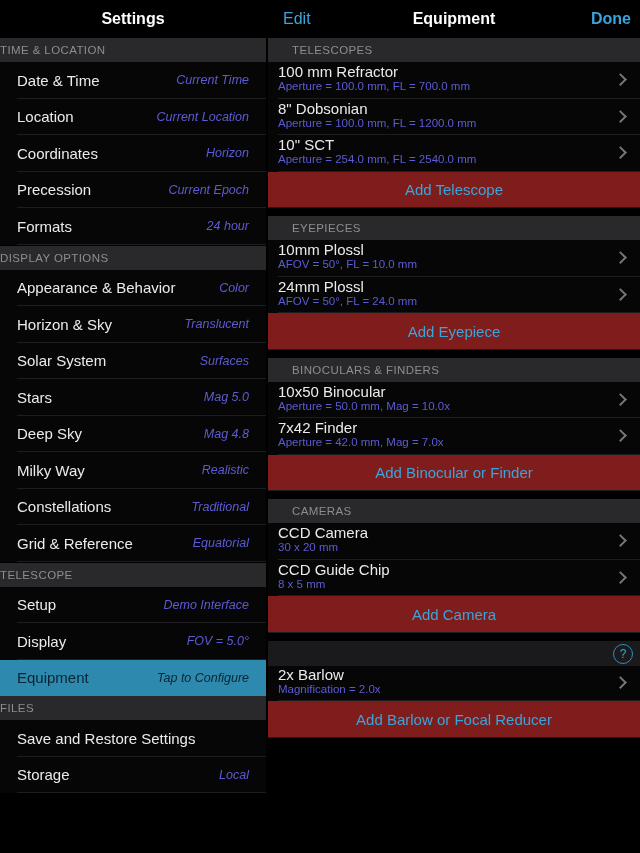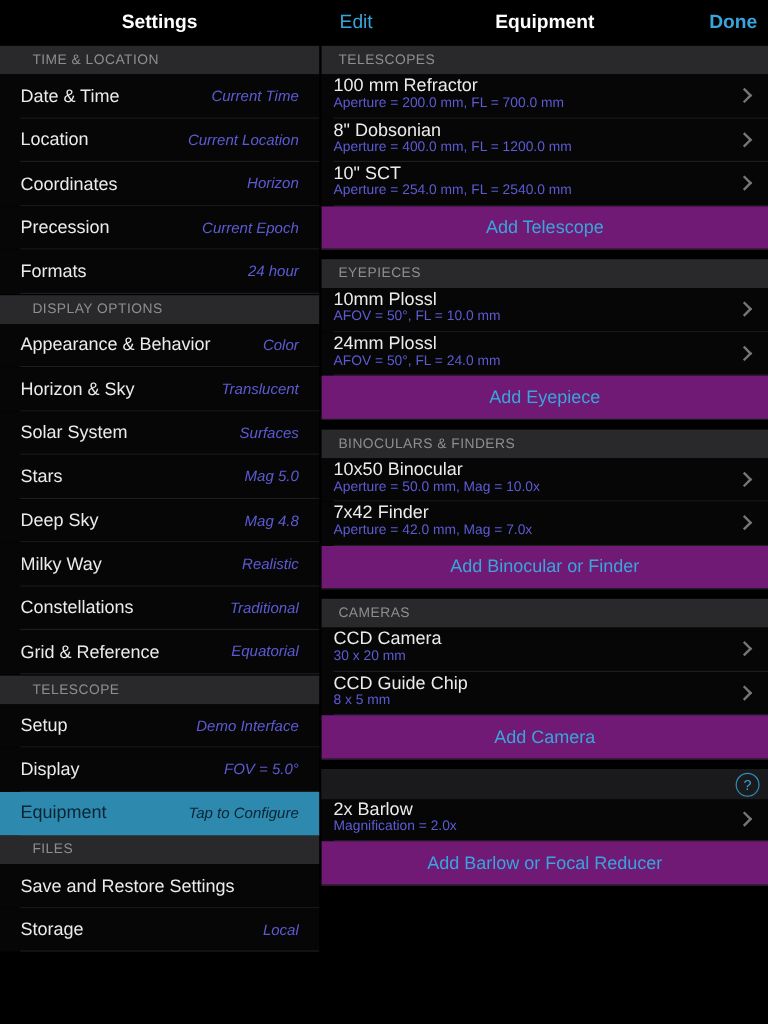--- a/index.html
+++ b/index.html
@@ -13,21 +13,21 @@
   
   .sidebar { width:266px; flex:none; margin-right:2px; position:relative; }
   .titlebar {
     height:38px; position:relative;
     display:flex; align-items:center; justify-content:center;
     color:#ffffff; font-size:16px; font-weight:bold; background:#000;
   }
   .section-header {
     height:24px; background:#29292b; color:#8d8d92;
     font-size:11.5px; letter-spacing:0.4px;
-    display:flex; align-items:center; padding-left:27px;
+    display:flex; align-items:center; padding-left:0;
   }
   .section-header.gap { margin-top:1px; }
   .srow {
     height:36.5px; background:#060607; position:relative;
     display:flex; align-items:center; justify-content:space-between;
     padding:16px 17px; box-sizing:border-box;
   }
   .srow::after {
     content:""; position:absolute; left:17px; right:0; bottom:0;
     height:1px; background:#1d1d20;
@@ -48,40 +48,40 @@
     position:absolute; top:0; height:38px; display:flex; align-items:center;
     color:#3aa4dc; font-size:16px; cursor:default;
   }
   .navbtn.edit { left:15px; }
   .navbtn.done { right:9px; font-weight:bold; }
   .paneltitle {
     position:absolute; left:0; right:0; top:0; height:38px;
     display:flex; align-items:center; justify-content:center;
     color:#ffffff; font-size:16px; font-weight:bold;
   }
-  .panel .section-header { padding-left:14px;text-align:right; }
+  .panel .section-header { padding-left:24px;text-align:right; }
   .panel .section-header.gap { margin-top:8px; }
   .irow {
     height:36.5px; background:#060607; position:relative;
     padding:1px 30px 0 10px; box-sizing:border-box;
   }
   .irow::after {
     content:""; position:absolute; left:10px; right:0; bottom:0;
     height:1px; background:#1d1d20;
   }
   .irow .ititle { display:block; color:#ebebec; font-size:15px; line-height:17px; }
   .irow .isub   { display:block; color:#5d5bd4; font-size:11.5px; line-height:13px; }
   .chevron {
     position:absolute; right:15px; top:50%;
     width:7px; height:7px;
     border-top:2px solid #76767a; border-right:2px solid #76767a;
     transform:translateY(-55%) rotate(45deg);
   }
   .addrow {
-    height:36.5px; background:#701a75; position:relative;
+    height:36.5px; background:#7f1d1d; position:relative;
     display:flex; align-items:center; justify-content:center;
     color:#3aa4dc; font-size:15px;
   }
   .addrow::after {
     content:""; position:absolute; left:0; right:0; bottom:0;
     height:1px; background:#1d1d20;
   }
   .bottombar {
     position:absolute; left:0; right:0; bottom:0; height:25px;
     background:#1a1a1c; display:flex; align-items:center;
@@ -183,26 +183,26 @@
   <main class="panel">
     <div class="panel-titlebar">
       <span class="paneltitle">Equipment</span>
       <span class="navbtn edit">Edit</span>
       <span class="navbtn done">Done</span>
     </div>
     <div id="panel-sections">
         <div class="section-header">TELESCOPES</div>
         <div class="irow">
           <span class="ititle">100 mm Refractor</span>
-          <span class="isub">Aperture = 200.0 mm, FL = 700.0 mm</span>
+          <span class="isub">Aperture = 100.0 mm, FL = 700.0 mm</span>
           <span class="chevron"></span>
         </div>
         <div class="irow">
           <span class="ititle">8" Dobsonian</span>
-          <span class="isub">Aperture = 400.0 mm, FL = 1200.0 mm</span>
+          <span class="isub">Aperture = 100.0 mm, FL = 1200.0 mm</span>
           <span class="chevron"></span>
         </div>
         <div class="irow">
           <span class="ititle">10" SCT</span>
           <span class="isub">Aperture = 254.0 mm, FL = 2540.0 mm</span>
           <span class="chevron"></span>
         </div>
         <div class="addrow">Add Telescope</div>
         <div class="section-header gap">EYEPIECES</div>
         <div class="irow">

